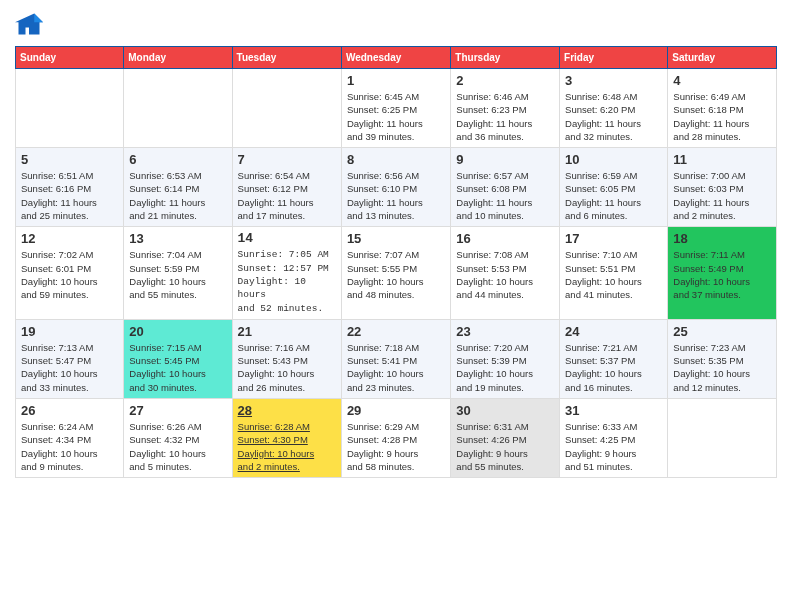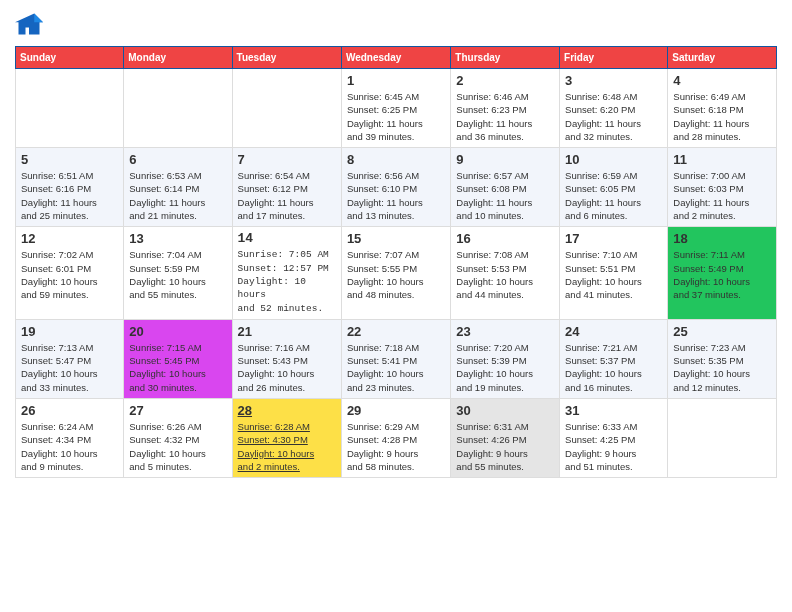--- a/index.html
+++ b/index.html
@@ -258,21 +258,21 @@
           </td>
         </tr>
         <tr>
           <td style="background: rgb(242, 245, 251); margin-left: 16px;">
             <div class="day-number">19</div>
             <div class="day-info" style="white-space: pre-line;">Sunrise: 7:13 AM
 Sunset: 5:47 PM
 Daylight: 10 hours
 and 33 minutes.</div>
           </td>
-          <td style="background: #d946ef;">
+          <td style="background: #5eead4;">
             <div class="day-number">20</div>
             <div class="day-info" style="white-space: pre-line;">Sunrise: 7:15 AM
 Sunset: 5:45 PM
 Daylight: 10 hours
 and 30 minutes.</div>
           </td>
           <td style="background: rgb(242, 245, 251);">
             <div class="day-number">21</div>
             <div class="day-info" style="white-space: pre-line;">Sunrise: 7:16 AM
 Sunset: 5:43 PM

